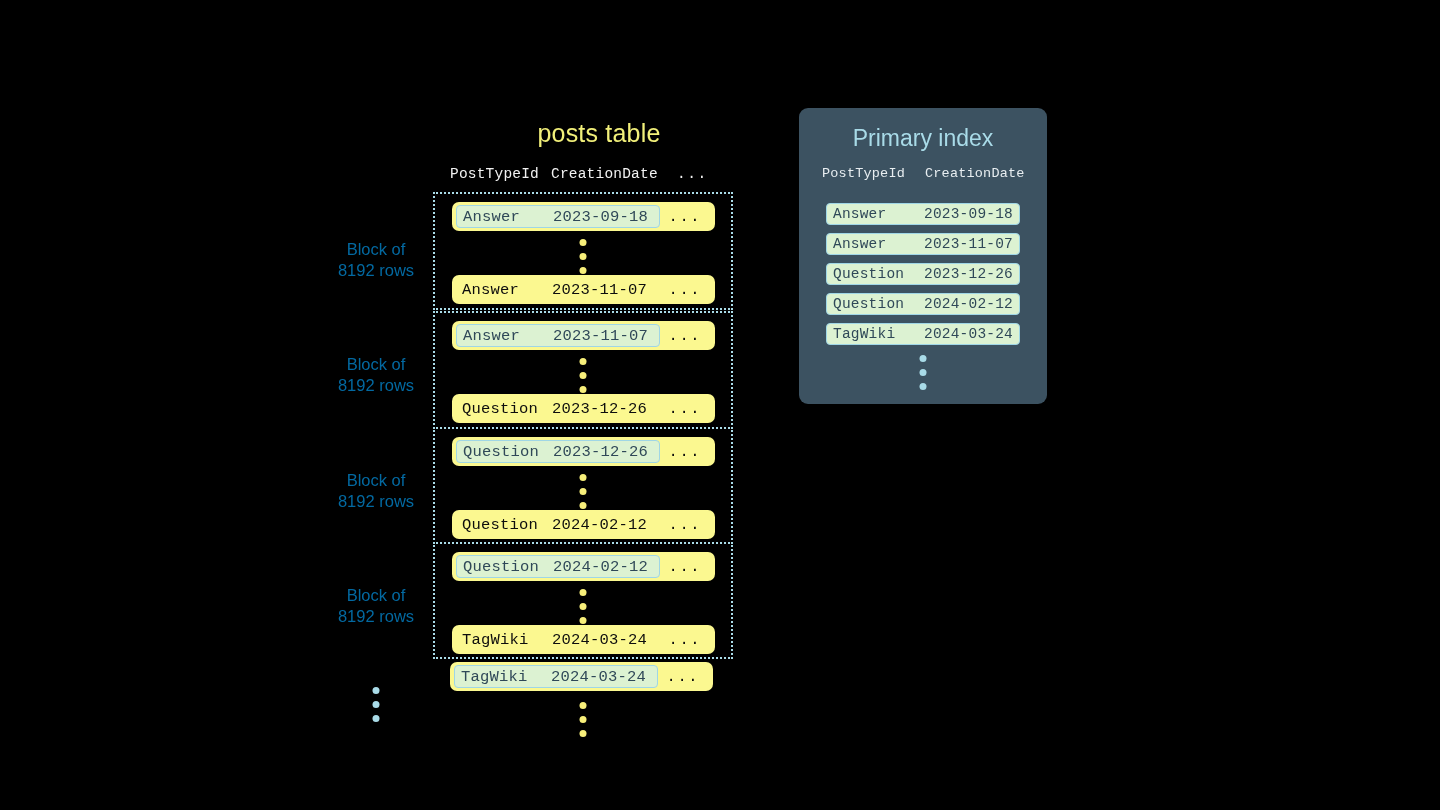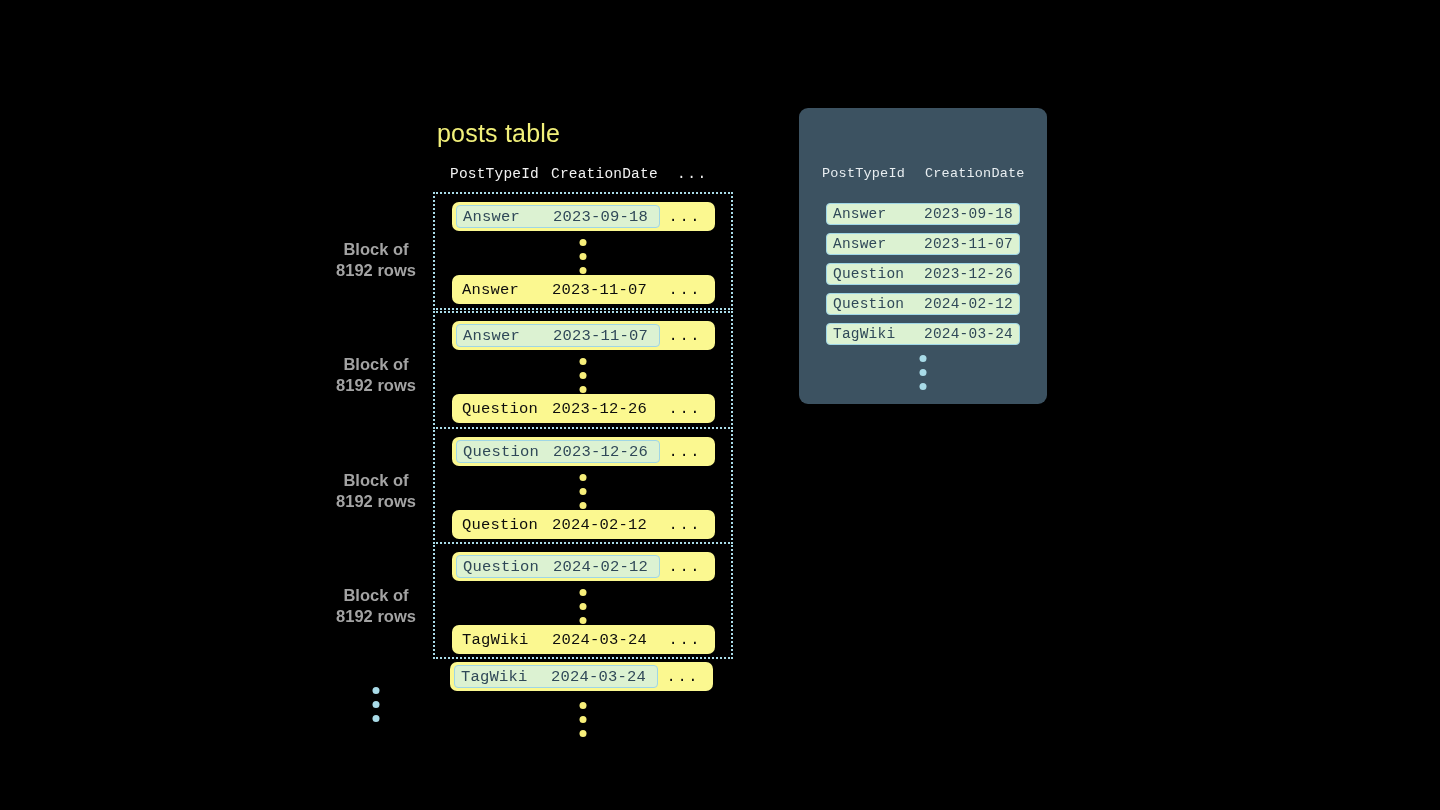--- a/index.html
+++ b/index.html
@@ -21,23 +21,24 @@
   
   #posts-table-section {
     position: absolute;
     left: 433px;
     top: 118px;
     width: 300px;
   }
 
   #posts-table-title {
     position: absolute;
-    left: 4px;
+    left: 16px;
     top: 0;
     width: 300px;
+    text-align: center;
     color: #f2f07a;
     font-size: 25px;
     font-weight: 400;
     letter-spacing: 0.2px;
     line-height: 30px;
     white-space: nowrap;
   }
 
   #posts-table-headers {
     position: absolute;
@@ -137,25 +138,24 @@
   }
 
   
   .vdots-blue .dot { background: #a9dbe8; }
 
   
   .block-label {
     position: absolute;
     width: 150px;
     text-align: center;
-    color: #a3a3a3;
+    color: #0369a1;
     font-size: 16.5px;
     line-height: 21px;
     white-space: pre-line;
-    font-weight: bold;
   }
 
   
   #primary-index-panel {
     position: absolute;
     left: 799px;
     top: 108px;
     width: 248px;
     height: 296px;
     background: #3c5261;
@@ -335,20 +335,21 @@
 8192 rows</div>
 
 <div class="vdots vdots-blue" style="left:376px; top:687px;">
   <span class="dot"></span>
   <span class="dot"></span>
   <span class="dot"></span>
 </div>
 
 <div id="primary-index-panel">
 
+  <div id="primary-index-title">Primary index</div>
 
   <div id="primary-index-headers" class="mono">
     <span class="h-posttype">PostTypeId</span>
     <span class="h-creation">CreationDate</span>
   </div>
 
   <div class="index-row" style="top:95px;">
     <span class="cell-type mono">Answer</span>
     <span class="cell-date mono">2023-09-18</span>
   </div>

